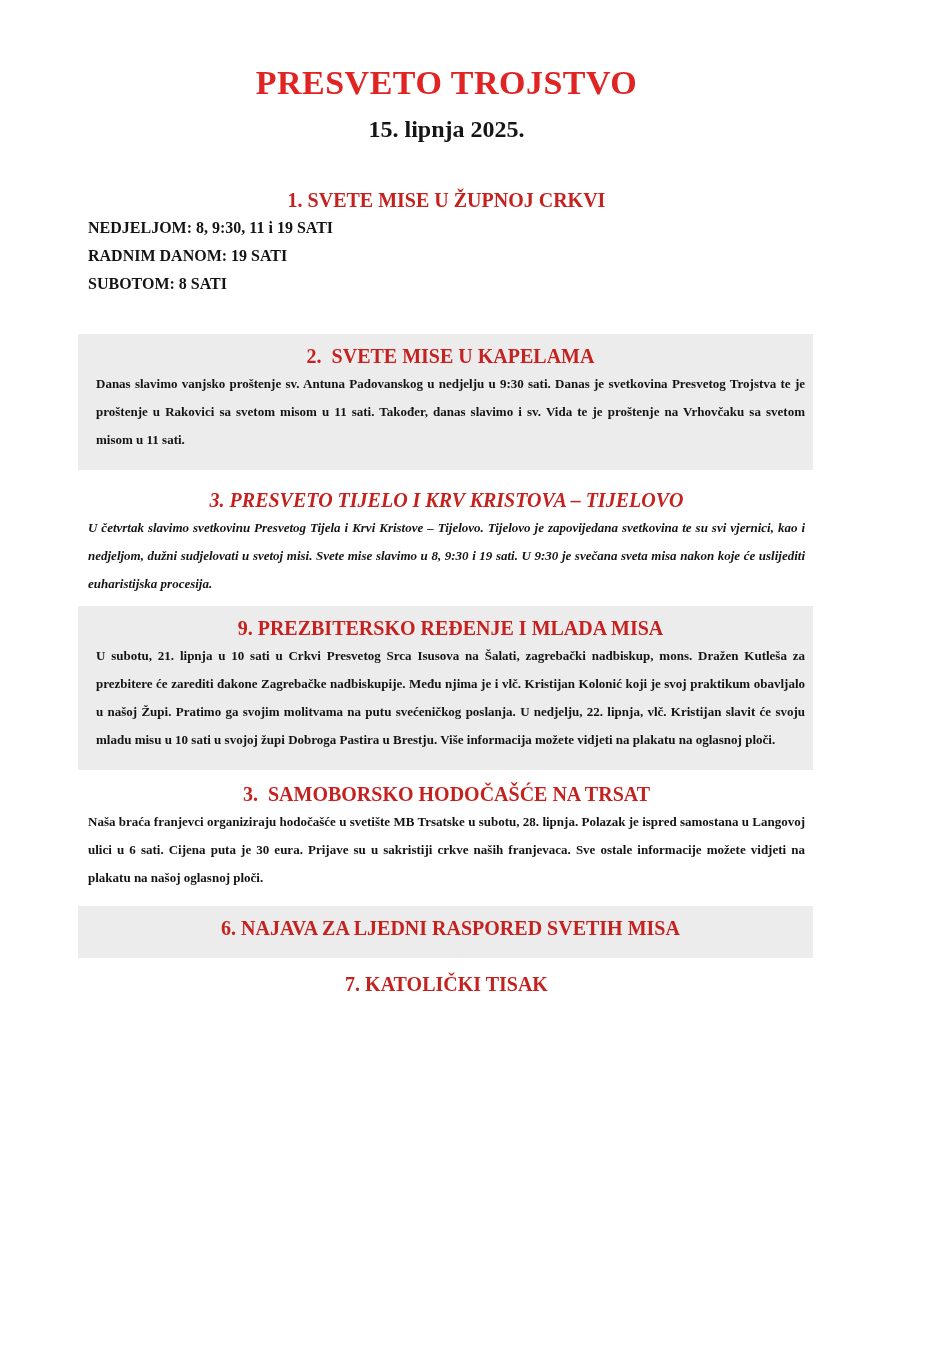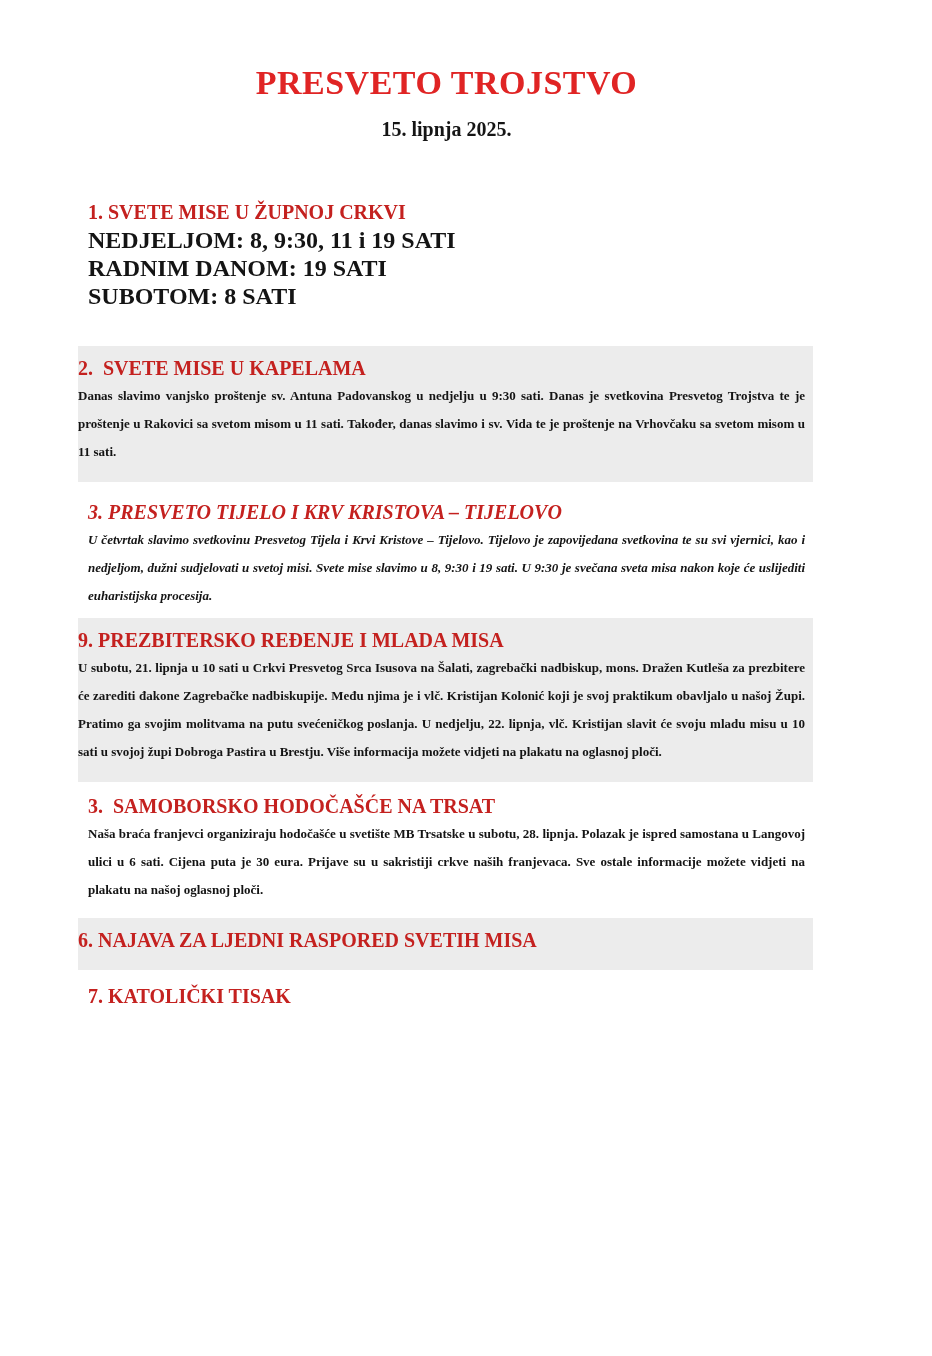--- a/index.html
+++ b/index.html
@@ -23,51 +23,52 @@
     text-align: center;
     color: #e02424;
     font-size: 34px;
     line-height: 42px;
     letter-spacing: 0.5px;
     margin: 0 0 12px 0;
   }
   .doc-date {
     text-align: center;
     color: #151515;
-    font-size: 20px;
+    font-size: 24px;
     line-height: 26px;
-    margin: 0 0 56px 0;
+    margin: 0 0 44px 0;
   }
   .section {
     margin: 0 0 15px 0;
   }
   .section.shaded {
     background: #ececec;
     margin-left: -10px;
     margin-right: -8px;
-    padding: 8px 8px 16px 0;
+    padding: 8px 8px 16px 18px;
     margin-top: 7px;
   }
   .section-heading {
     color: #c4211f;
     font-size: 20px;
     line-height: 28px;
     margin: 0;
     white-space: pre-wrap;
+    text-align: center;
   }
   .section-body {
     color: #141414;
     font-size: 13px;
     line-height: 28px;
     text-align: justify;
     margin: 0;
   }
   .schedule-line {
     color: #141414;
-    font-size: 24px;
+    font-size: 16px;
     line-height: 28px;
     margin: 0;
   }
   
   .section-1 { margin-bottom: 36px; }
   .section-2 { margin-bottom: 16px; }
   .section-3 { margin-bottom: 8px; font-style: italic; }
   .section-4 { margin-bottom: 10px; }
   .section-5 { margin-bottom: 14px; }
   .section-6 { margin-bottom: 12px; }

